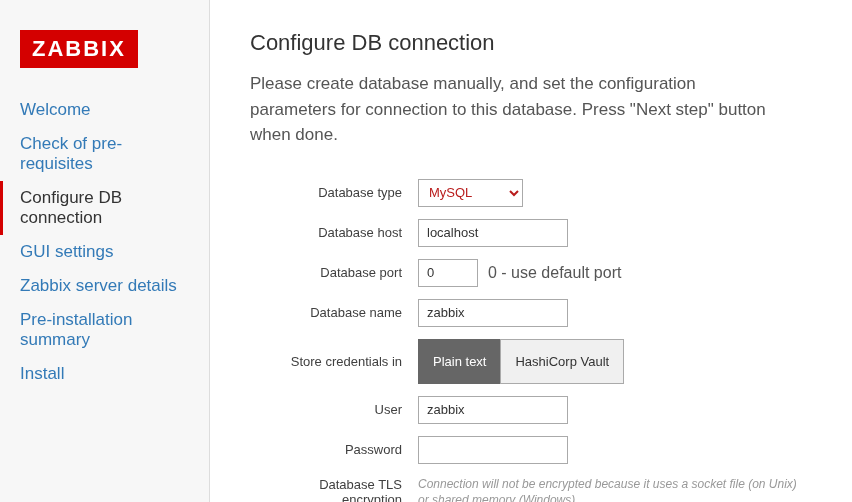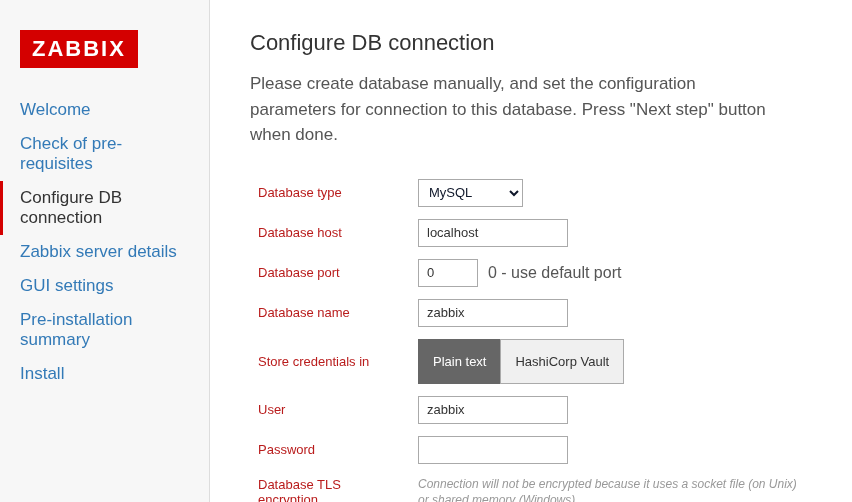--- a/index.html
+++ b/index.html
@@ -86,23 +86,23 @@
     .form-table tr {
       margin-bottom: 10px;
     }
 
     .form-table td {
       padding: 6px 8px;
       vertical-align: middle;
     }
 
     .form-label {
-      text-align: left;
+      text-align: right;
       width: 160px;
-      color: #b91c1c;
+      color: #404040;
       font-size: 13px;
       padding-right: 15px;
     }
 
     .form-control-cell {
       display: flex;
       align-items: center;
       gap: 10px;
     }
 
@@ -116,21 +116,21 @@
       color: #333;
       background: #fff;
     }
 
     select {
       border: 1px solid #aaa;
       padding: 3px 6px;
       font-size: 13px;
       height: 28px;
       background: #fff;
-      color: #0f172a;
+      color: #b91c1c;
       cursor: pointer;
     }
 
     .hint-text {
       color: #555;
       font-size: 16px;
     }
 
     
     .btn-group {
@@ -202,22 +202,22 @@
 <body>
 
 <div id="sidebar">
   <div id="logo-container">
     <div id="logo">ZABBIX</div>
   </div>
   <div id="nav">
     <div class="nav-item">Welcome</div>
     <div class="nav-item">Check of pre-requisites</div>
     <div class="nav-item active">Configure DB connection</div>
+    <div class="nav-item">GUI settings</div>
     <div class="nav-item">Zabbix server details</div>
-    <div class="nav-item">GUI settings</div>
     <div class="nav-item">Pre-installation summary</div>
     <div class="nav-item">Install</div>
   </div>
 </div>
 
 <div id="main">
   <h1 id="page-title">Configure DB connection</h1>
   <p id="description">Please create database manually, and set the configuration parameters for connection to this database. Press "Next step" button when done.</p>
 
   <table class="form-table">

